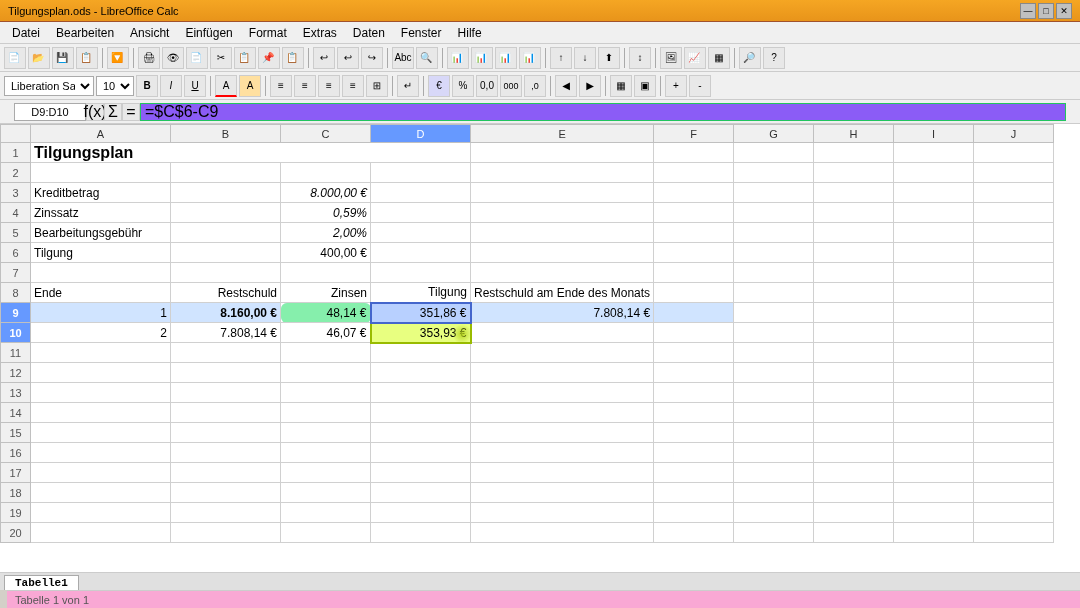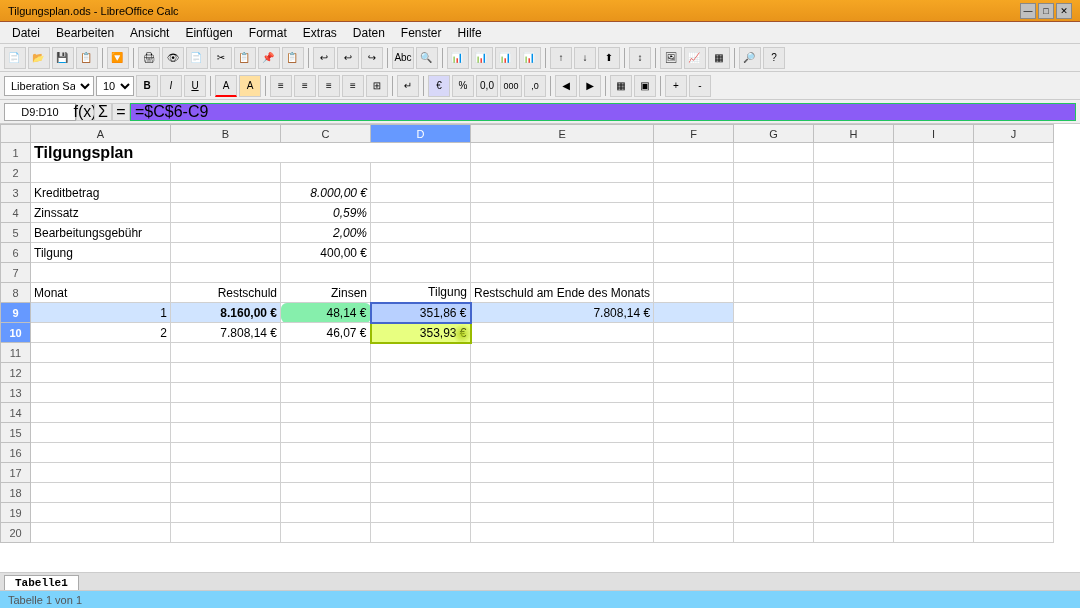--- a/index.html
+++ b/index.html
@@ -78,21 +78,21 @@
       background: #fff;
       padding: 0 2px;
     }
 
     
     #formulabar {
       background: #f0f0f0;
       height: 24px;
       display: flex;
       align-items: center;
-      padding: 0 4px;
+      padding: 0 14px;
       border-bottom: 1px solid #ccc;
     }
     #cell-ref {
       width: 72px; height: 18px;
       border: 1px solid #aaa;
       background: #fff;
       font-size: 11px;
       padding: 0 2px;
       text-align: center;
     }
@@ -199,28 +199,29 @@
     .col-G { width: 80px; }
     .col-H { width: 80px; }
     .col-I { width: 80px; }
     .col-J { width: 80px; }
 
     .col-D-hdr { background: #6699ff !important; color: #fff !important; }
 
     
     #statusbar {
       height: 18px;
-      background: #7dd3fc;
+      background: #f9a8d4;
       border-top: 1px solid #ccc;
       display: flex;
       align-items: center;
       padding: 0 8px;
       font-size: 11px;
       color: #555;
       gap: 20px;
+      margin-left: 7px;
     }
   </style>
 </head>
 <body>
 
 <div id="titlebar">
   <span>Tilgungsplan.ods - LibreOffice Calc</span>
   <div id="titlebar-controls">
     <div class="titlebar-btn">—</div>
     <div class="titlebar-btn">□</div>
@@ -451,21 +452,21 @@
           <td class="cell"></td>
           <td class="cell"></td>
           <td class="cell"></td>
           <td class="cell"></td>
           <td class="cell"></td>
           <td class="cell"></td>
         </tr>
 
         <tr>
           <td class="row-hdr">8</td>
-          <td class="cell text-left">Monat</td>
+          <td class="cell text-left">Ende</td>
           <td class="cell text-right">Restschuld</td>
           <td class="cell text-right">Zinsen</td>
           <td class="cell text-right">Tilgung</td>
           <td class="cell text-left">Restschuld am Ende des Monats</td>
           <td class="cell"></td>
           <td class="cell"></td>
           <td class="cell"></td>
           <td class="cell"></td>
           <td class="cell"></td>
         </tr>

